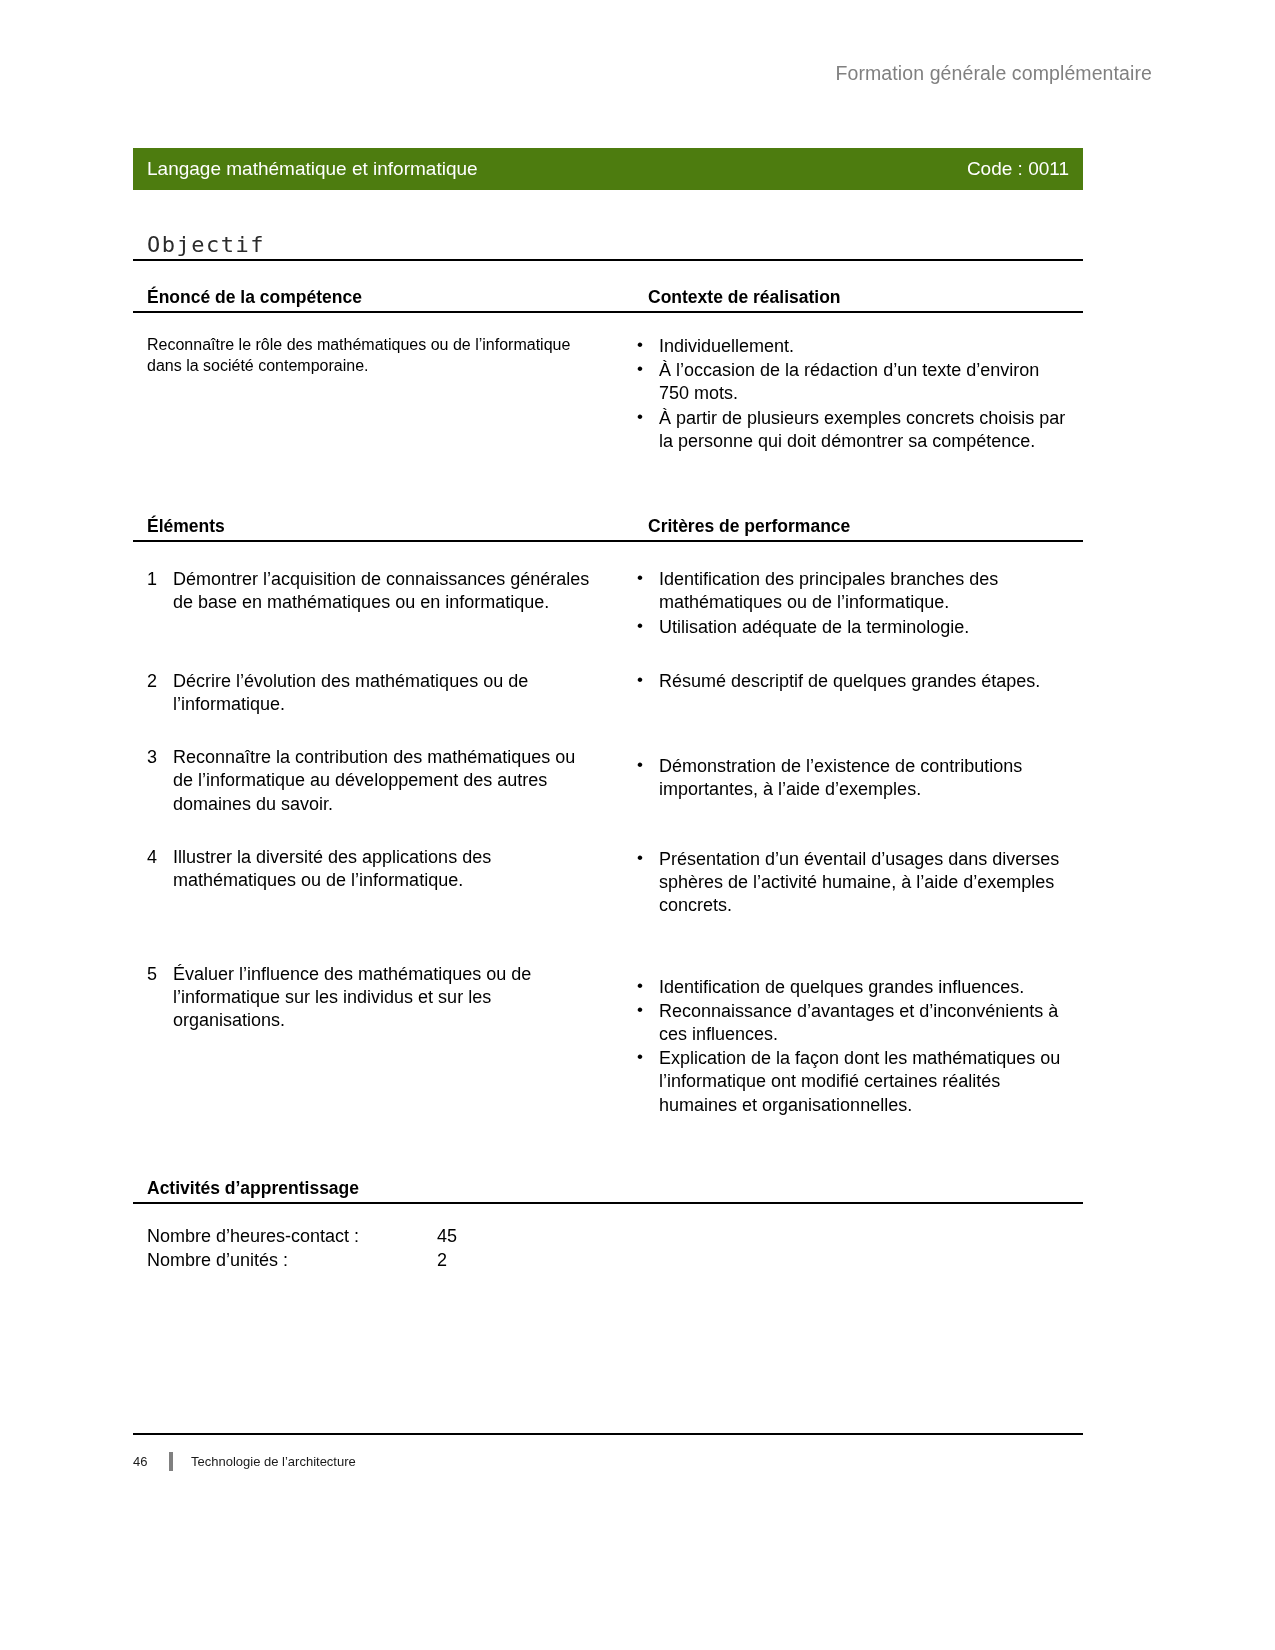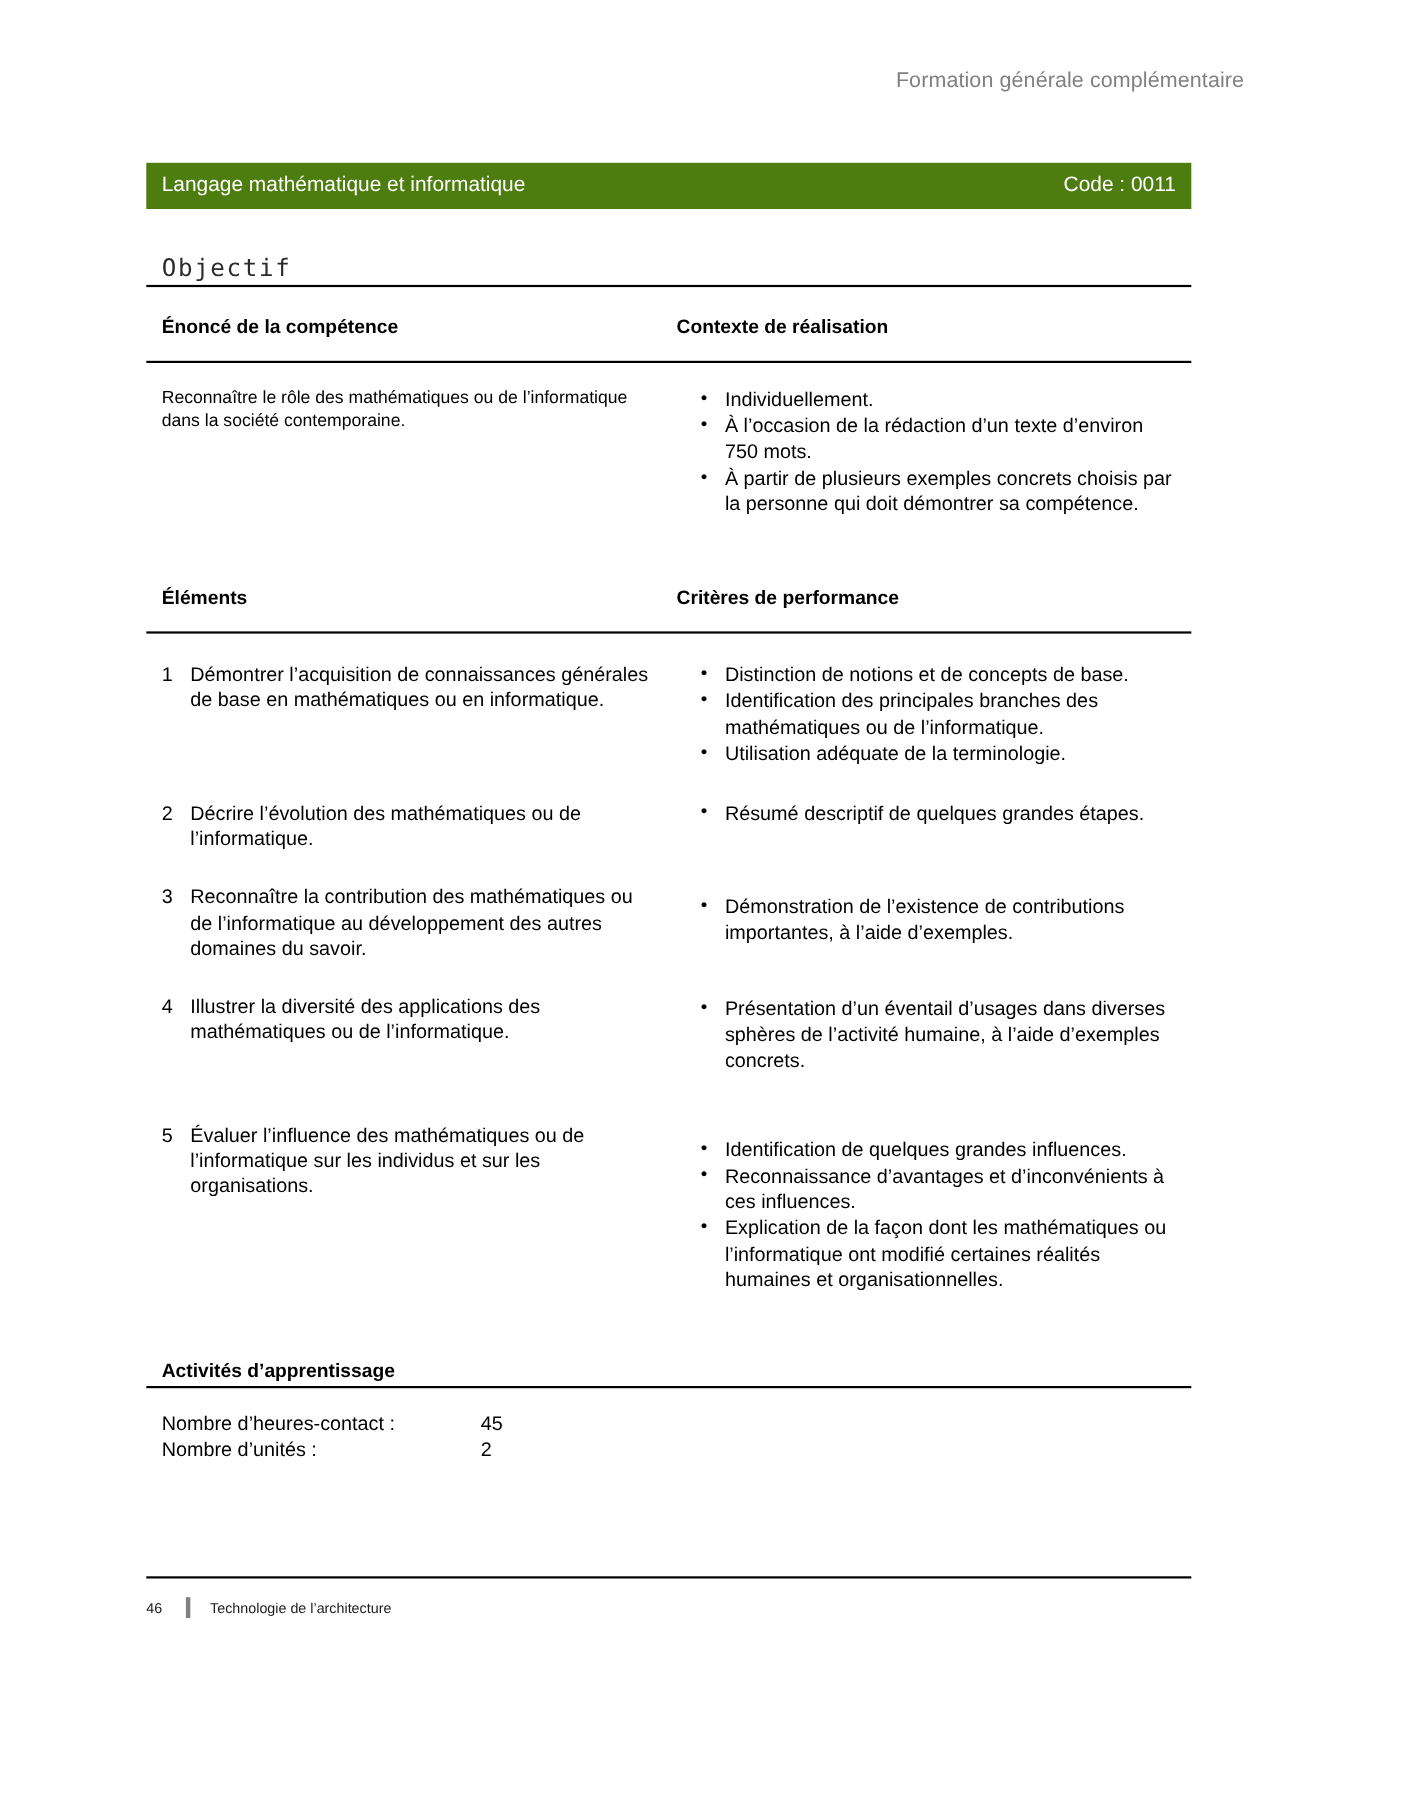--- a/index.html
+++ b/index.html
@@ -18,21 +18,21 @@
     position: relative;
     width: 1275px;
     height: 1650px;
     box-sizing: border-box;
   }
 
   
   .doc-header {
     position: absolute;
     top: 62px;
-    right: 144px;
+    right: 123px;
     font-size: 19.5px;
     color: #808080;
     letter-spacing: 0.1px;
   }
 
   
   .content {
     position: absolute;
     left: 133px;
     top: 148px;
@@ -74,21 +74,22 @@
   
   .two-col {
     display: flex;
   }
   .col-left { width: 480px; box-sizing: border-box; padding-left: 14px; padding-right: 20px;}
   .col-right { flex: 1; box-sizing: border-box; padding-left: 2px; padding-right: 10px;}
 
   .subhead-row {
     display: flex;
     border-bottom: 2.5px solid #000;
-    padding-bottom: 20px;
+    padding-bottom: 3px;
+    gap: 33px;
   }
   .subhead {
     font-size: 17.5px;
     font-weight: bold;
   }
 
   .body-text {
     font-size: 16px;
     line-height: 1.29;
   }
@@ -221,21 +222,20 @@
 
     <div class="two-col" style="margin-top:26px;">
       <div class="col-left">
         <div class="elem-item">
           <div class="elem-num">1</div>
           <div class="elem-text">Démontrer l’acquisition de connaissances générales de base en mathématiques ou en informatique.</div>
         </div>
       </div>
       <div class="col-right">
         <ul class="bullets">
-          <li>Distinction de notions et de concepts de base.</li>
           <li>Identification des principales branches des mathématiques ou de l’informatique.</li>
           <li>Utilisation adéquate de la terminologie.</li>
         </ul>
       </div>
     </div>
 
     <div class="two-col" style="margin-top:30px;">
       <div class="col-left">
         <div class="elem-item">
           <div class="elem-num">2</div>

